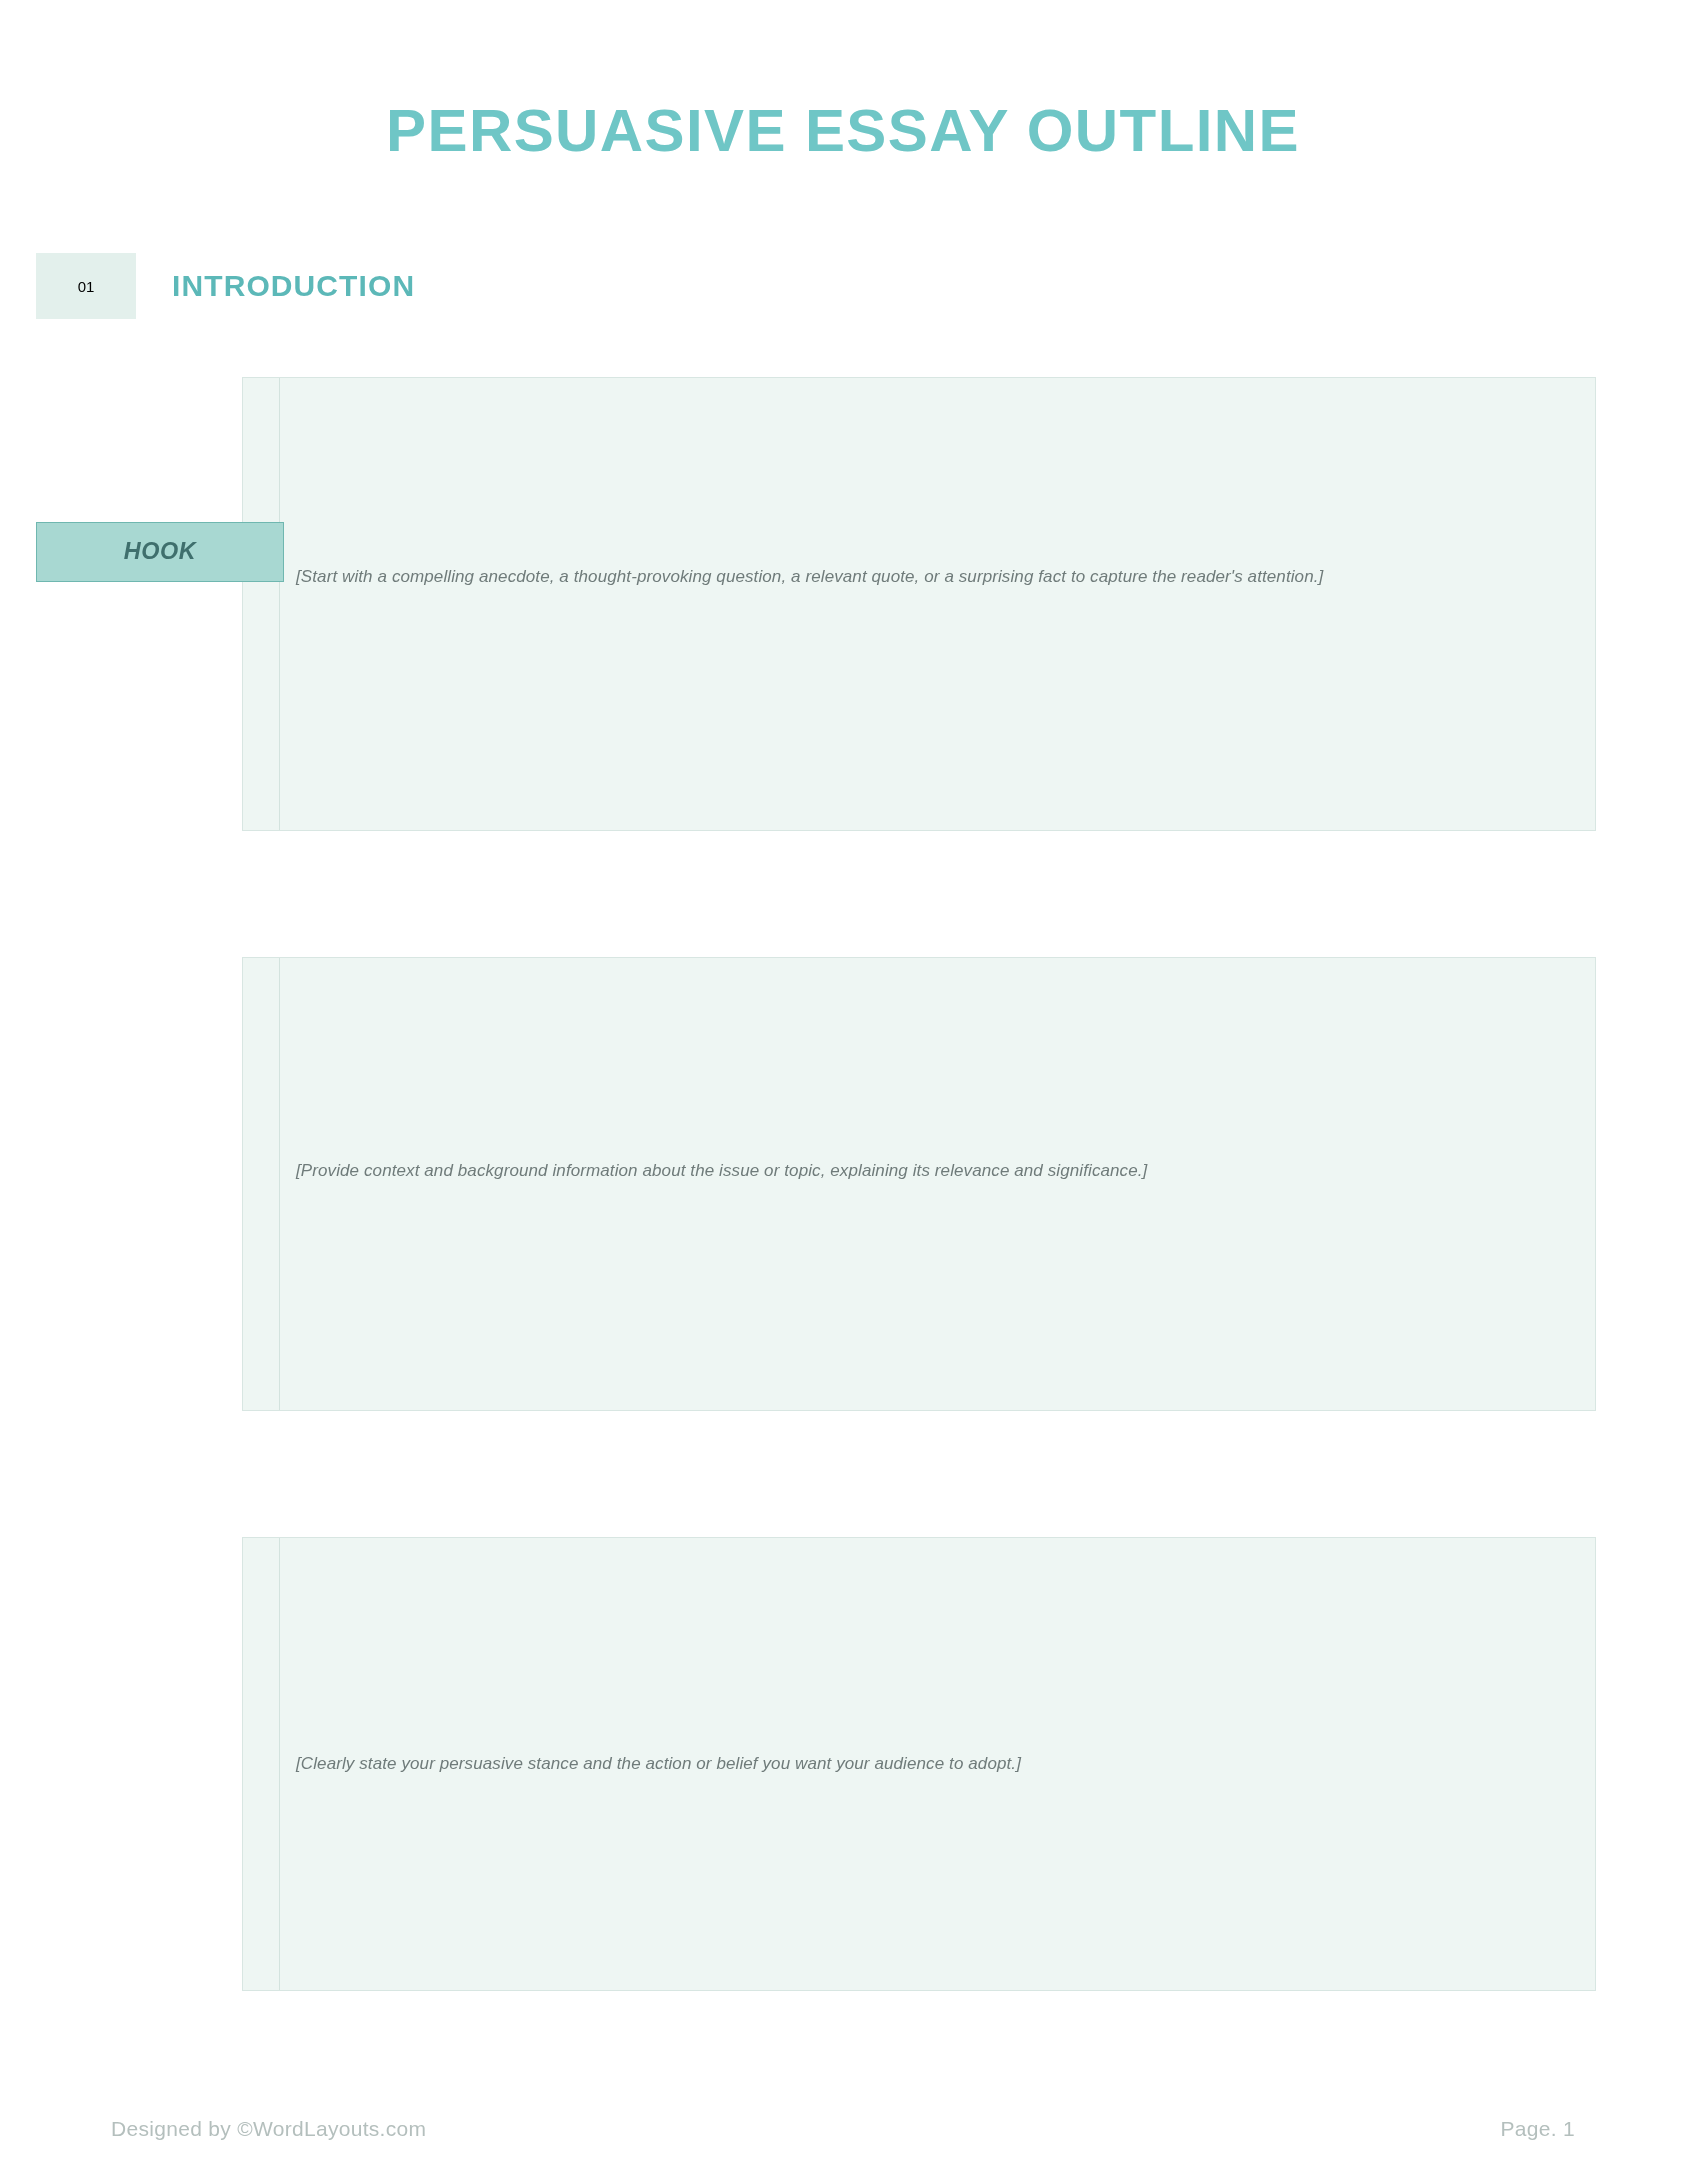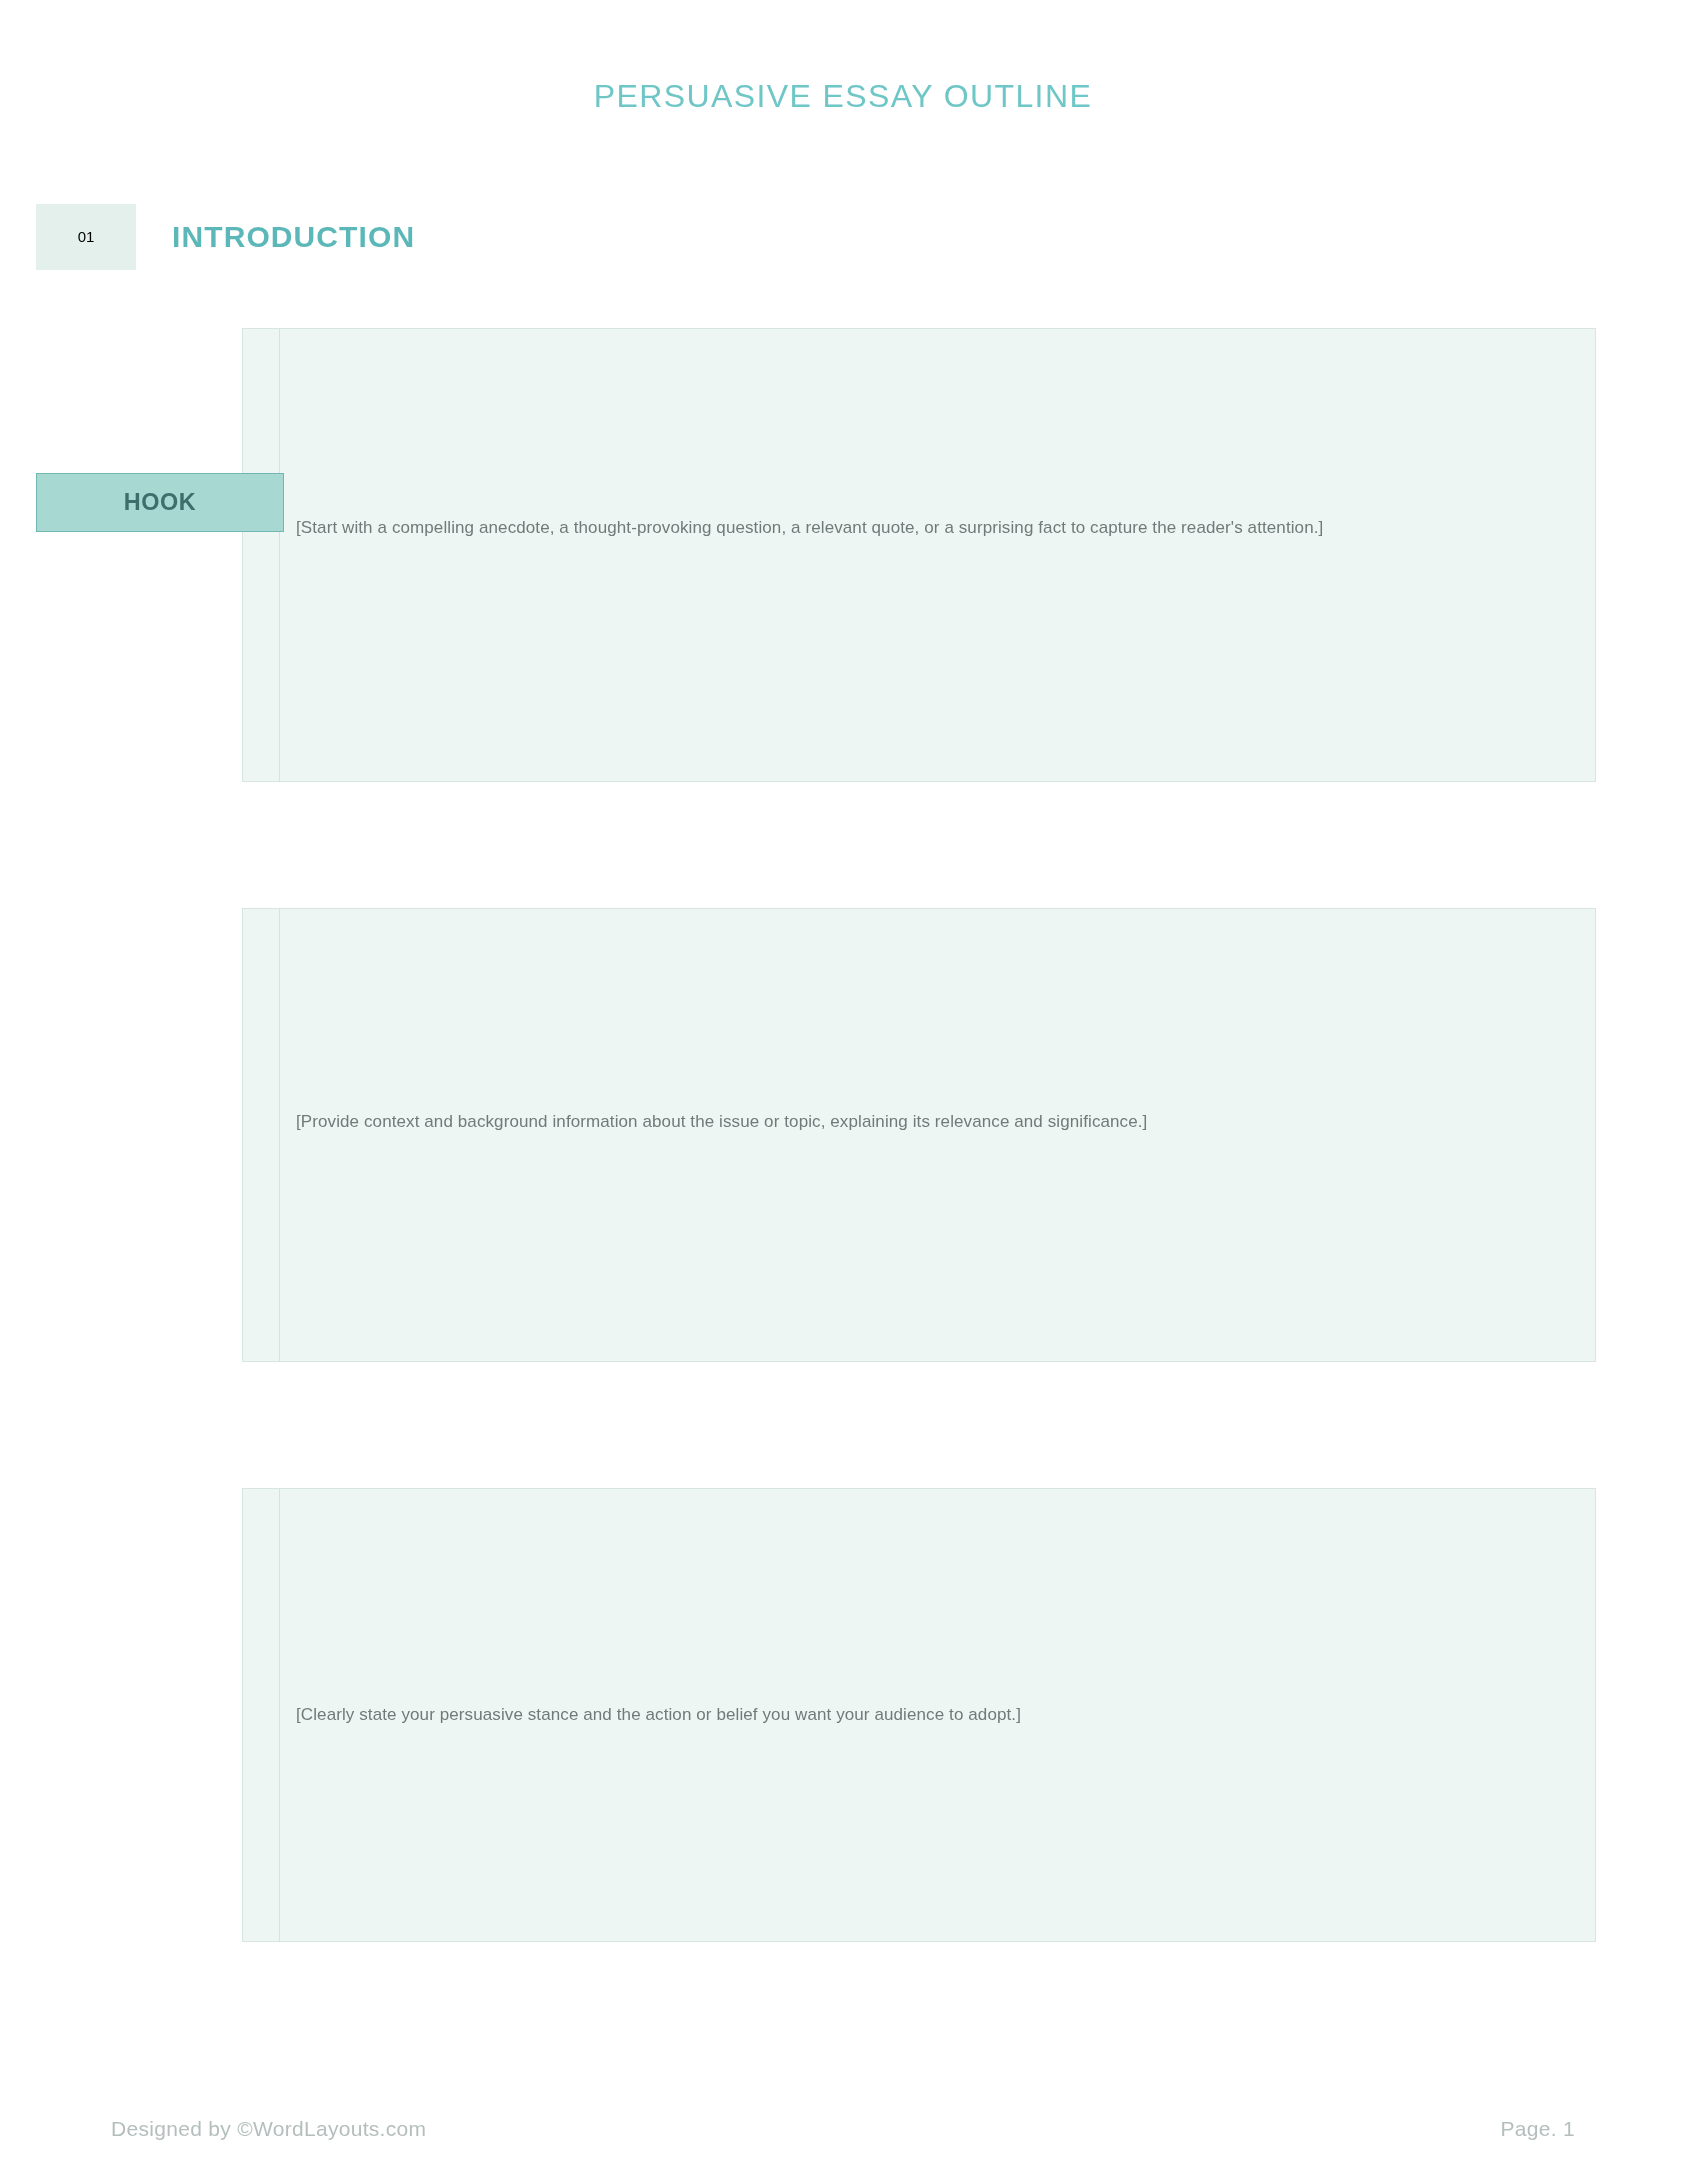--- a/index.html
+++ b/index.html
@@ -19,22 +19,22 @@
     height: 2182px;
     box-sizing: border-box;
     padding: 0;
     overflow: hidden;
   }
 
   
   .doc-title {
     text-align: center;
     color: #6fc6c6;
-    font-size: 32px;
-    font-weight: normal;
+    font-size: 60px;
+    font-weight: bold;
     letter-spacing: 1.4px;
     padding-top: 58px;
     line-height: 1.1;
   }
 
   
   .section-head {
     display: flex;
     align-items: stretch;
     margin-top: 89px;
@@ -54,20 +54,21 @@
     font-weight: bold;
     letter-spacing: 1.1px;
     display: flex;
     align-items: center;
     padding-left: 36px;
   }
 
   
   .blocks {
     margin-top: 58px;
+    font-style: italic;
   }
   .block {
     position: relative;
     height: 454px;
     margin-bottom: 126px;
   }
   .block-panel {
     position: absolute;
     left: 242px;
     right: 90px;

